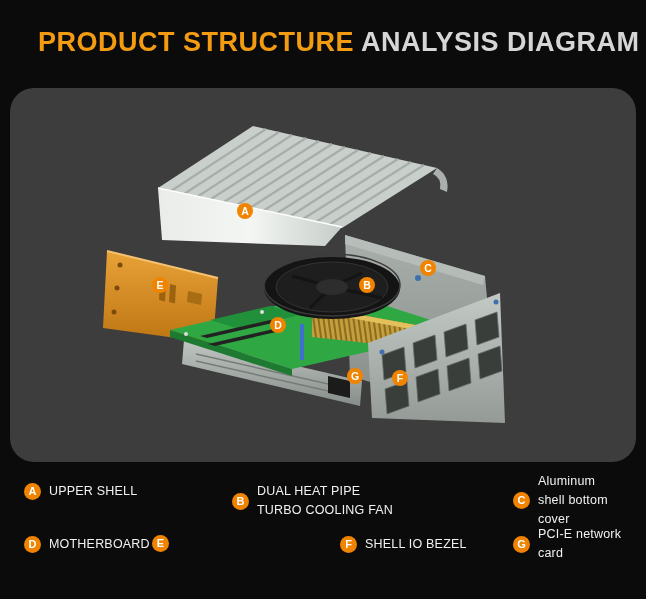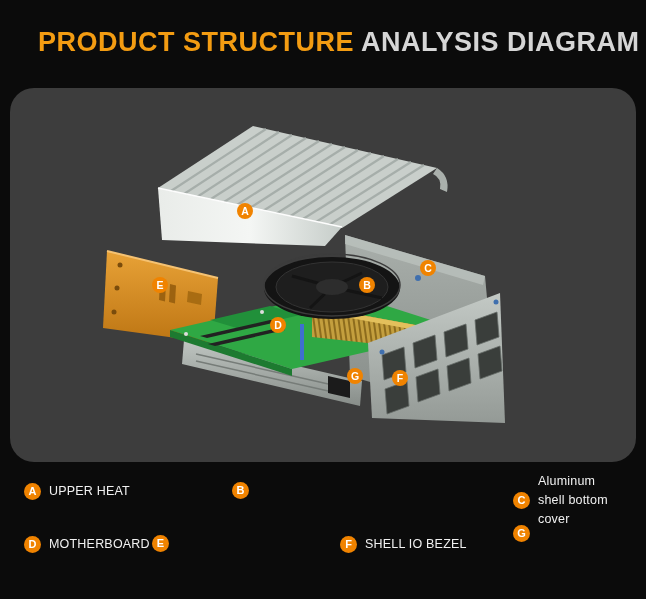--- a/index.html
+++ b/index.html
@@ -161,26 +161,30 @@
     <div class="marker" style="left:410px;top:172px;">C</div>
     <div class="marker" style="left:260px;top:229px;">D</div>
     <div class="marker" style="left:142px;top:189px;">E</div>
     <div class="marker" style="left:382px;top:282px;">F</div>
     <div class="marker" style="left:337px;top:280px;">G</div>
   </div>
 
   <div class="legend-item" style="left:24px;top:482px;">
     <span class="badge">A</span>
     <span class="legend-text">
-      <span class="ln">UPPER HEAT</span>
+      <span class="ln">UPPER SHELL</span>
     </span>
   </div>
 
   <div class="legend-item" style="left:232px;top:482px;">
     <span class="badge">B</span>
+    <span class="legend-text">
+      <span class="ln">DUAL HEAT PIPE</span>
+      <span class="ln">TURBO COOLING FAN</span>
+    </span>
   </div>
 
   <div class="legend-item" style="left:513px;top:472px;">
     <span class="badge">C</span>
     <span class="legend-text">
       <span class="ln">Aluminum</span>
       <span class="ln">shell bottom</span>
       <span class="ln">cover</span>
     </span>
   </div>
@@ -198,15 +202,19 @@
 
   <div class="legend-item" style="left:340px;top:535px;">
     <span class="badge">F</span>
     <span class="legend-text">
       <span class="ln">SHELL IO BEZEL</span>
     </span>
   </div>
 
   <div class="legend-item" style="left:513px;top:525px;">
     <span class="badge">G</span>
+    <span class="legend-text">
+      <span class="ln">PCI-E network</span>
+      <span class="ln">card</span>
+    </span>
   </div>
 
 </div>
 
 </body></html>

